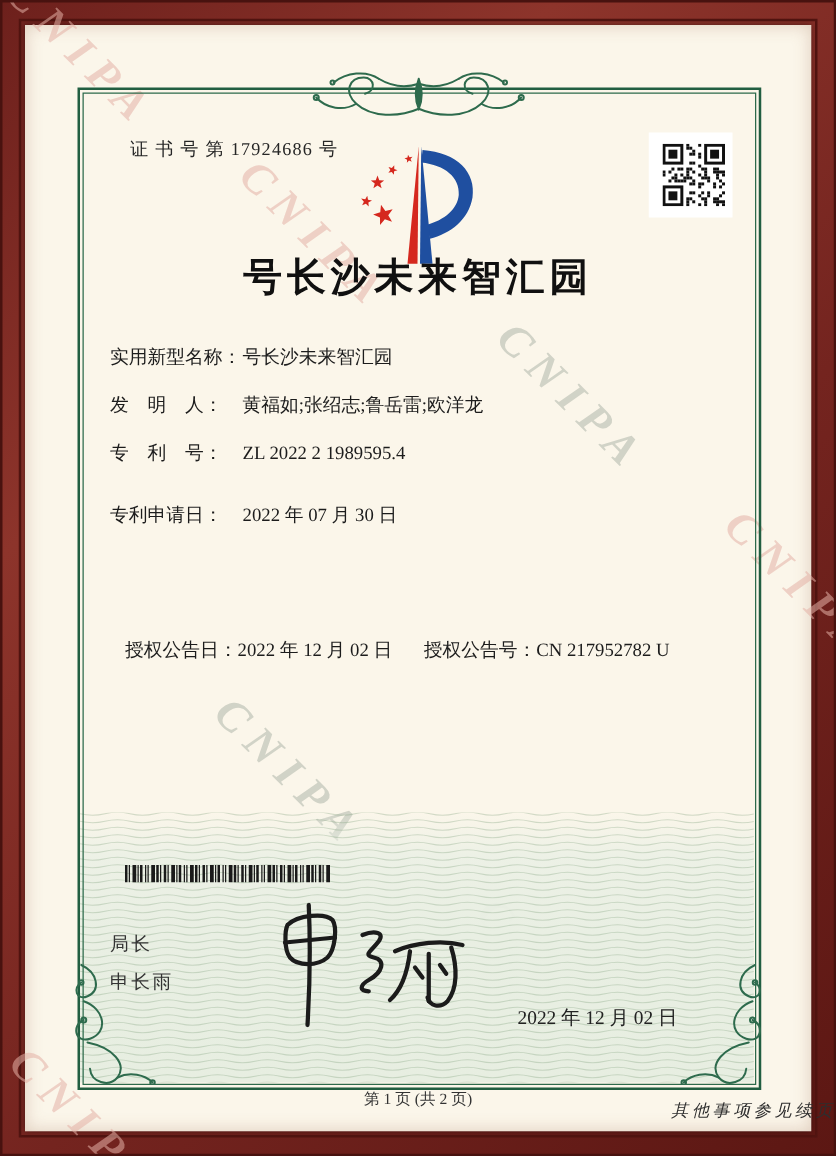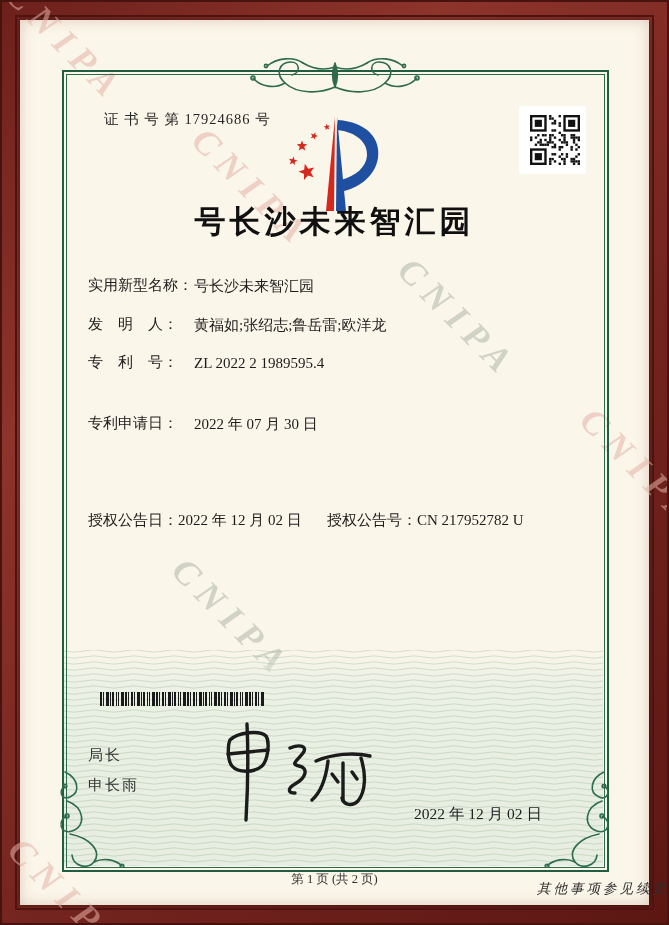--- a/index.html
+++ b/index.html
@@ -23,21 +23,21 @@
   .wm.gray{color:rgba(168,176,164,.5);}
   .green-border{position:absolute;left:62px;top:70px;width:543px;height:798px;border:2px solid #215e41;z-index:4;}
   .green-border::after{content:"";position:absolute;inset:2px;border:1px solid #2c6a4b;}
   .abs{position:absolute;z-index:5;}
   .cert-number{left:104px;top:110px;font-size:14.5px;letter-spacing:1px;color:#262626;}
   .qr-patch{left:519px;top:106px;width:67px;height:68px;background:#fff;}
   .title{left:0;right:0;top:201px;text-align:center;font-size:31px;font-weight:bold;letter-spacing:4px;color:#101010;}
   .fields{left:88px;width:505px;font-size:15px;color:#1c1c1c;}
   .f-label{display:inline-block;width:106px;white-space:pre;vertical-align:top;}
   .f-value{display:inline-block;vertical-align:top;max-width:396px;line-height:21px;}
-  .grant-row{left:88px;top:511px;width:505px;font-size:15px;font-family:Liberation Serif, serif;}
+  .grant-row{left:100px;top:511px;width:505px;font-size:15px;font-family:Liberation Serif, serif;}
   .grant-no{position:absolute;left:239px;top:0;white-space:nowrap;}
   .body-text{left:86px;top:536px;width:500px;font-size:15px;line-height:25.5px;font-style:italic;color:#2b2b2b;text-align:justify;}
   .body-text p{margin:0;text-indent:2em;}
   .guilloche{left:64px;top:650px;width:539px;height:216px;z-index:4;
     background:linear-gradient(180deg,rgba(235,241,230,0) 0%,rgba(234,240,229,.85) 16%,#e9efe3 45%,#e7eee1 100%);}
   .guilloche svg{position:absolute;inset:0;}
   .director{font-family:Liberation Sans, sans-serif;font-size:15px;letter-spacing:2px;color:#333;}
   .issue-date{left:414px;top:804px;font-size:15.5px;color:#222;}
   .page-info{left:0;right:0;top:839px;text-align:center;font-size:12.5px;color:#333;margin-top:32px;}
   .note{left:0;right:0;top:880px;text-align:right;font-size:13.5px;font-style:italic;letter-spacing:3px;color:#2e2e2e;}
@@ -264,21 +264,21 @@
 
   <div class="abs fields" style="top:276px">
     <span class="f-label">实用新型名称：</span><span class="f-value">号长沙未来智汇园</span>
   </div>
   <div class="abs fields" style="top:315px">
     <span class="f-label">发　明　人：</span><span class="f-value">黄福如;张绍志;鲁岳雷;欧洋龙</span>
   </div>
   <div class="abs fields" style="top:353px">
     <span class="f-label">专　利　号：</span><span class="f-value">ZL 2022 2 1989595.4</span>
   </div>
-  <div class="abs fields" style="top:414px">
+  <div class="abs fields" style="top:403px">
     <span class="f-label">专利申请日：</span><span class="f-value">2022 年 07 月 30 日</span>
   </div>
   <div class="abs fields grant-row">
     <span>授权公告日：</span><span>2022 年 12 月 02 日</span>
     <span class="grant-no"><span>授权公告号：</span><span>CN 217952782 U</span></span>
   </div>
 
   <div class="abs body-text">
   </div>
 

